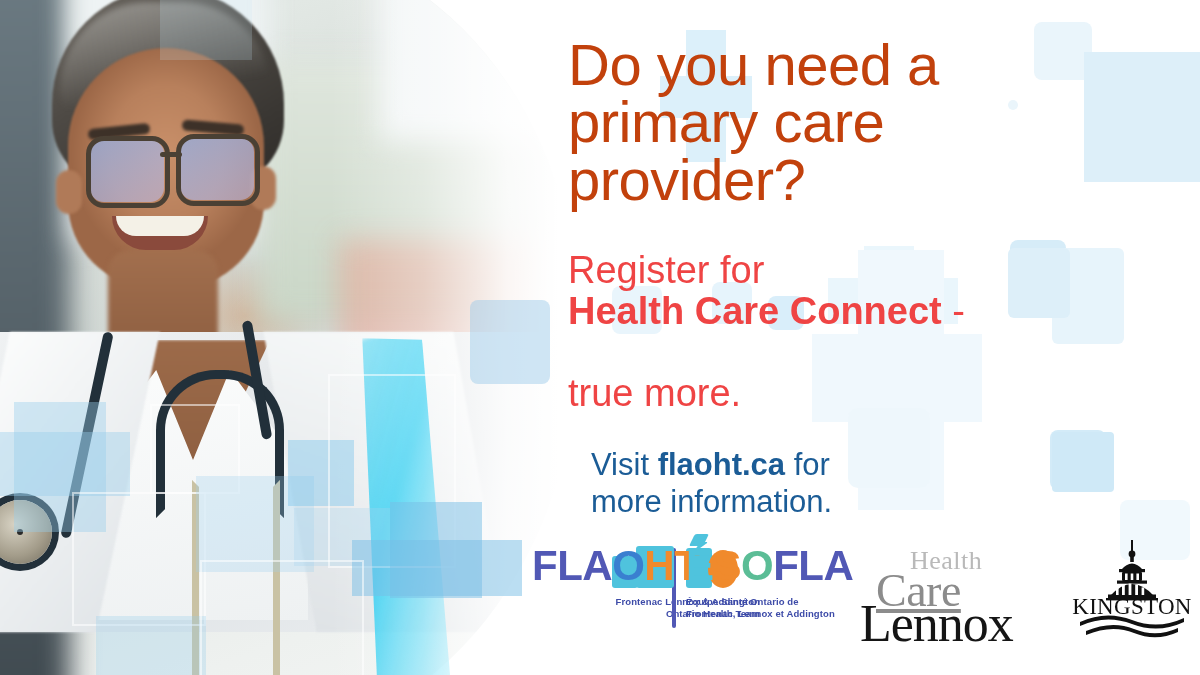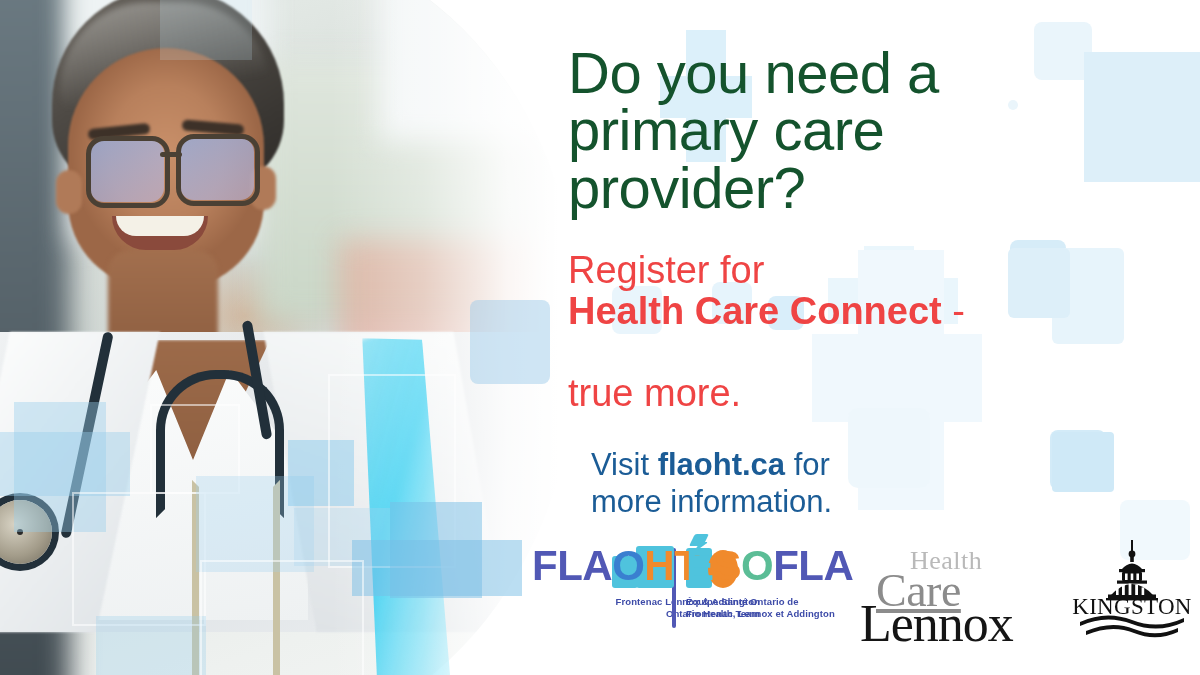--- a/index.html
+++ b/index.html
@@ -118,22 +118,22 @@
     background:linear-gradient(90deg,rgba(255,255,255,0) 0%,rgba(255,255,255,.35) 36%,rgba(255,255,255,.88) 68%,#fff 88%);
     pointer-events:none;
   }
   .photo-overlay-pattern{position:absolute;inset:0;z-index:6;pointer-events:none;}
   .pov{position:absolute;}
   .pov.outline{border:2px solid rgba(255,255,255,.55);background:transparent;}
 
   
   .content{position:absolute;z-index:10;left:568px;top:0;width:632px;height:675px;}
   .headline{
-    position:absolute;top:44px;left:0;width:520px;
-    color:#14532d;font-size:58px;line-height:.99;font-weight:400;letter-spacing:-.5px;
+    position:absolute;top:36px;left:0;width:520px;
+    color:#c2410c;font-size:58px;line-height:.99;font-weight:400;letter-spacing:-.5px;
   }
   .subcopy{
     position:absolute;top:250px;left:0;width:470px;
     color:#ef4444;font-size:38px;line-height:1.08;font-weight:400;
   }
   .subcopy b{font-weight:700;}
   .visit{
     position:absolute;top:447px;left:0;width:430px;
     color:#1b5c96;font-size:31px;line-height:1.18;font-weight:400;margin-left:23px;
   }

